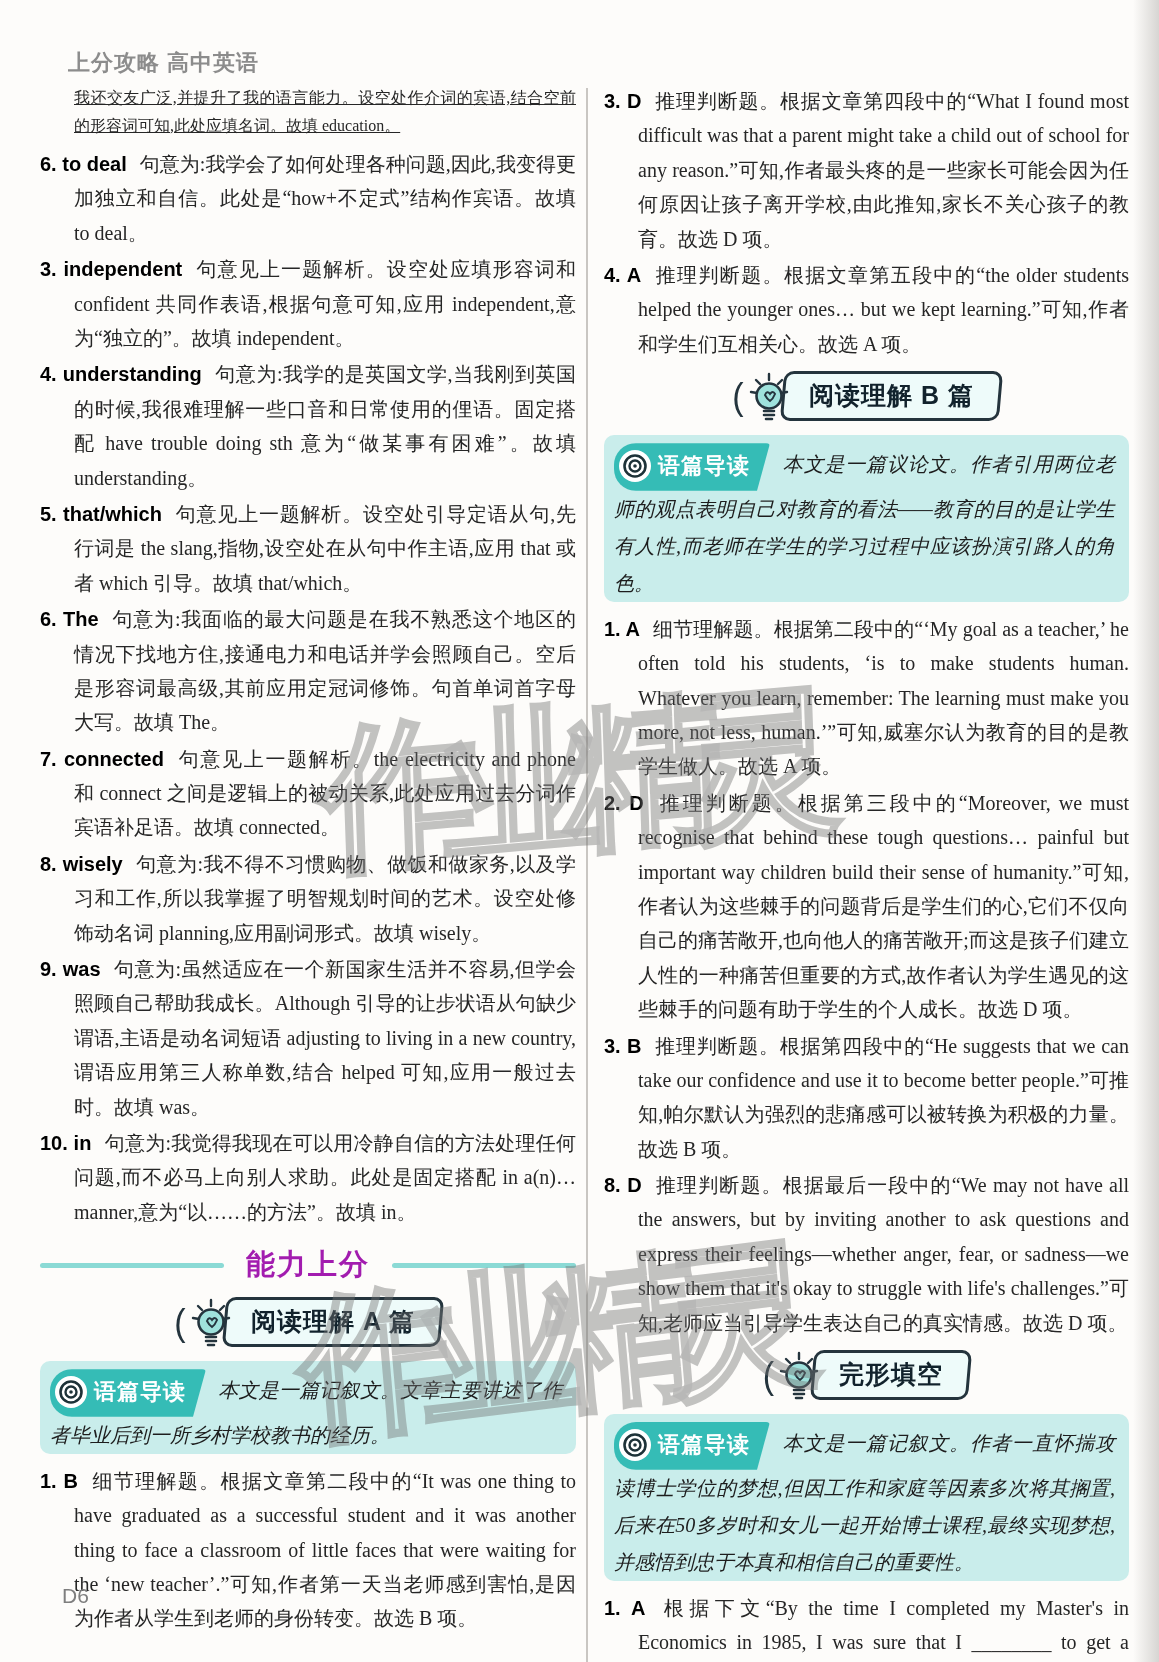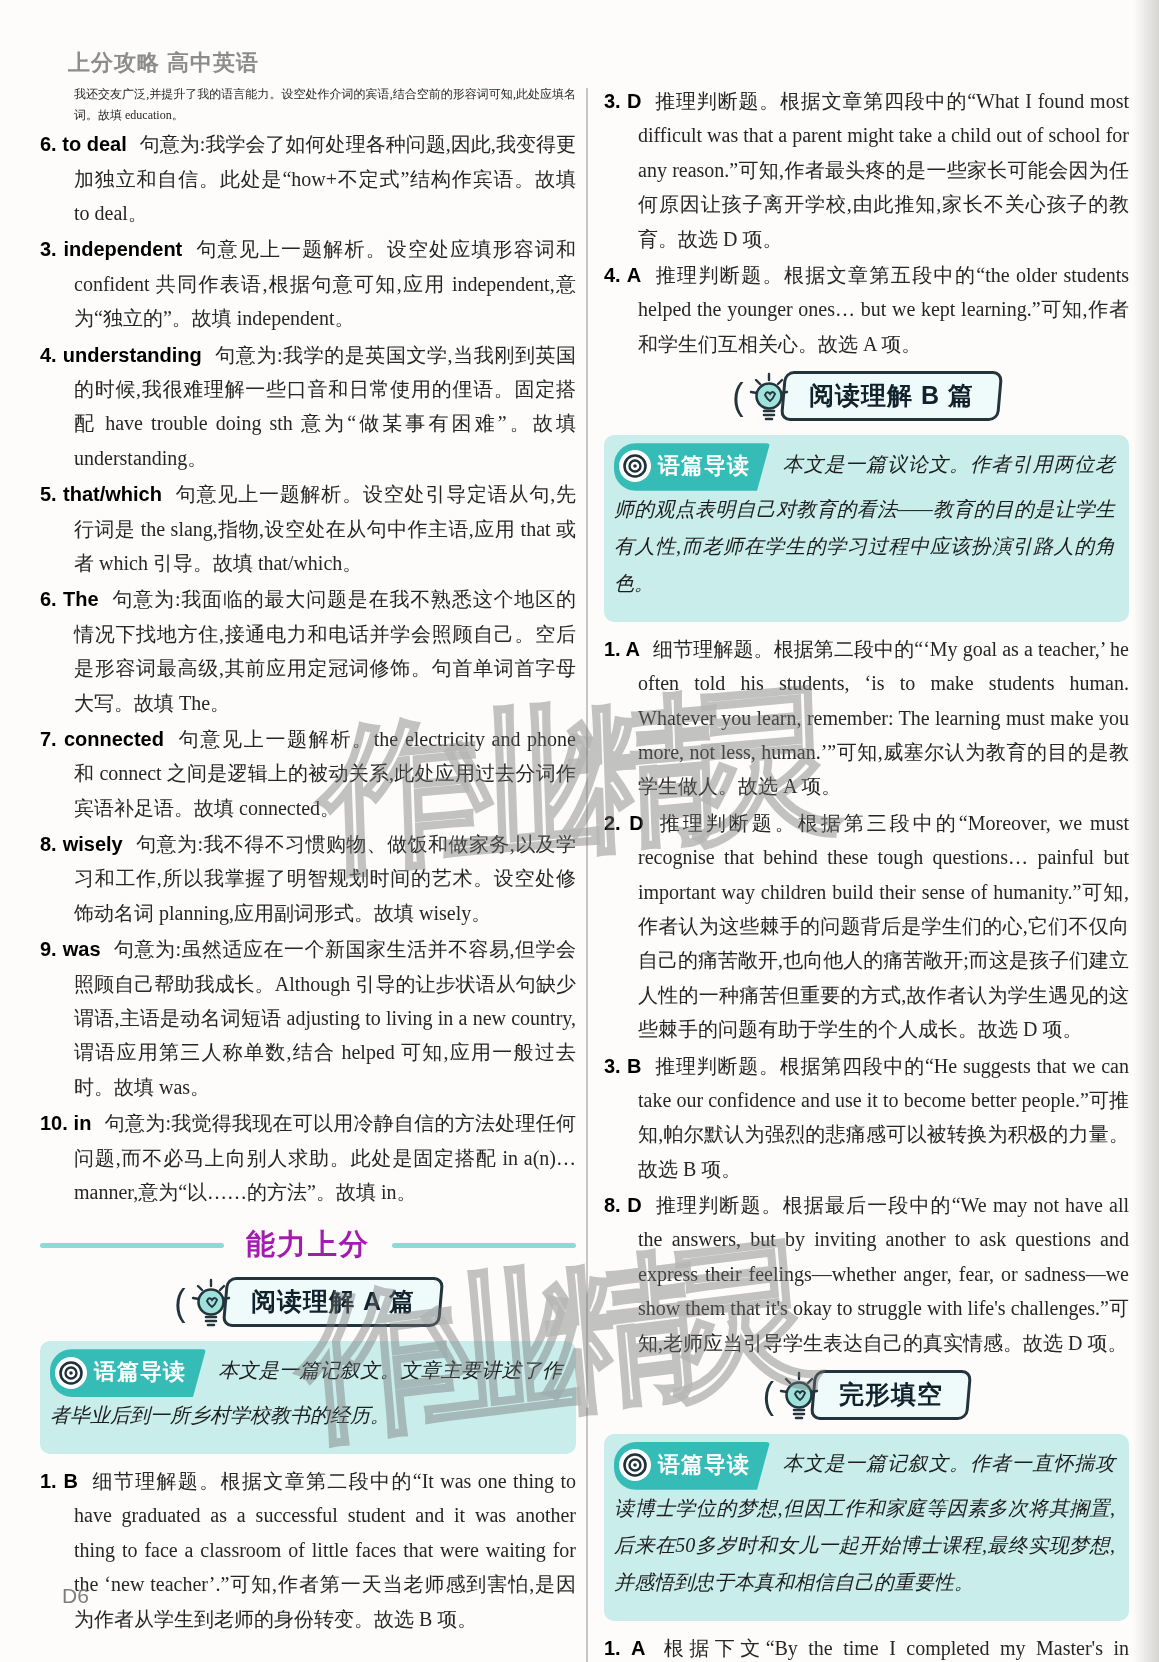--- a/index.html
+++ b/index.html
@@ -21,22 +21,22 @@
     position:absolute;left:40px;top:84px;right:30px;
     display:flex;align-items:stretch;
   }
   .col{width:536px;}
   .col.right{flex:1;}
   .colsep{
     width:0;border-left:2px solid #c9c6c2;
     margin:4px 16px 0 10px;
   }
   .intro{
-    font-size:12px;line-height:1.72;text-align:justify;
-    padding-left:34px;margin:0 0 2px 0;
+    font-size:16px;line-height:1.72;text-align:justify;
+    padding-left:34px;margin:0 0 8px 0;text-decoration:underline;
   }
   .item{
     font-size:20px;line-height:1.72;text-align:justify;
     padding-left:34px;text-indent:-34px;margin:0 0 2px 0;
   }
   .item .num{
     font-family:"Liberation Sans","DejaVu Sans",sans-serif;
     font-weight:bold;color:#000000;margin-right:13px;white-space:nowrap;
   }
   .divider{
@@ -58,21 +58,21 @@
     border:3px solid #24343d;background:#eefbfa;border-radius:10px;
     transform:skewX(-5deg);padding:5px 24px 6px 24px;
   }
   .sb-box span{
     display:inline-block;transform:skewX(5deg);
     font-family:"Liberation Sans","DejaVu Sans",sans-serif;
     font-weight:bold;font-size:25px;color:#11222c;letter-spacing:1px;
   }
   .summary{
     background:#c9edeb;border-radius:10px;
-    padding:8px 14px 20px 10px;
+    padding:8px 14px 0 10px;
     font-size:20px;line-height:1.85;text-align:justify;
     font-style:italic;color:#1d1d1d;margin:0 0 10px 0;
   }
   .summary-badge{
     display:inline-flex;align-items:center;gap:7px;
     background:#35bcb6;
     border-radius:22px 4px 10px 22px;
     clip-path:polygon(0 0,100% 0,calc(100% - 13px) 100%,0 100%);
     padding:3px 20px 4px 5px;
     margin-right:12px;vertical-align:-11px;

